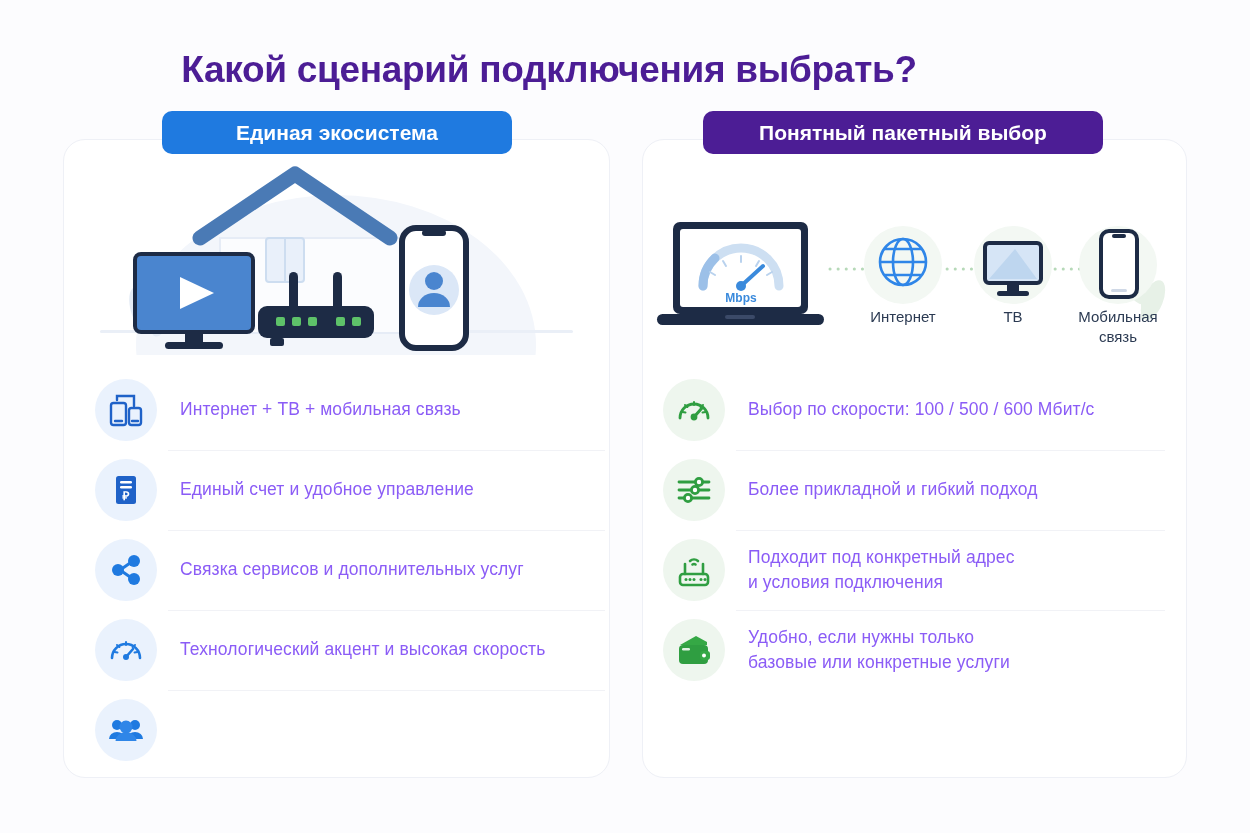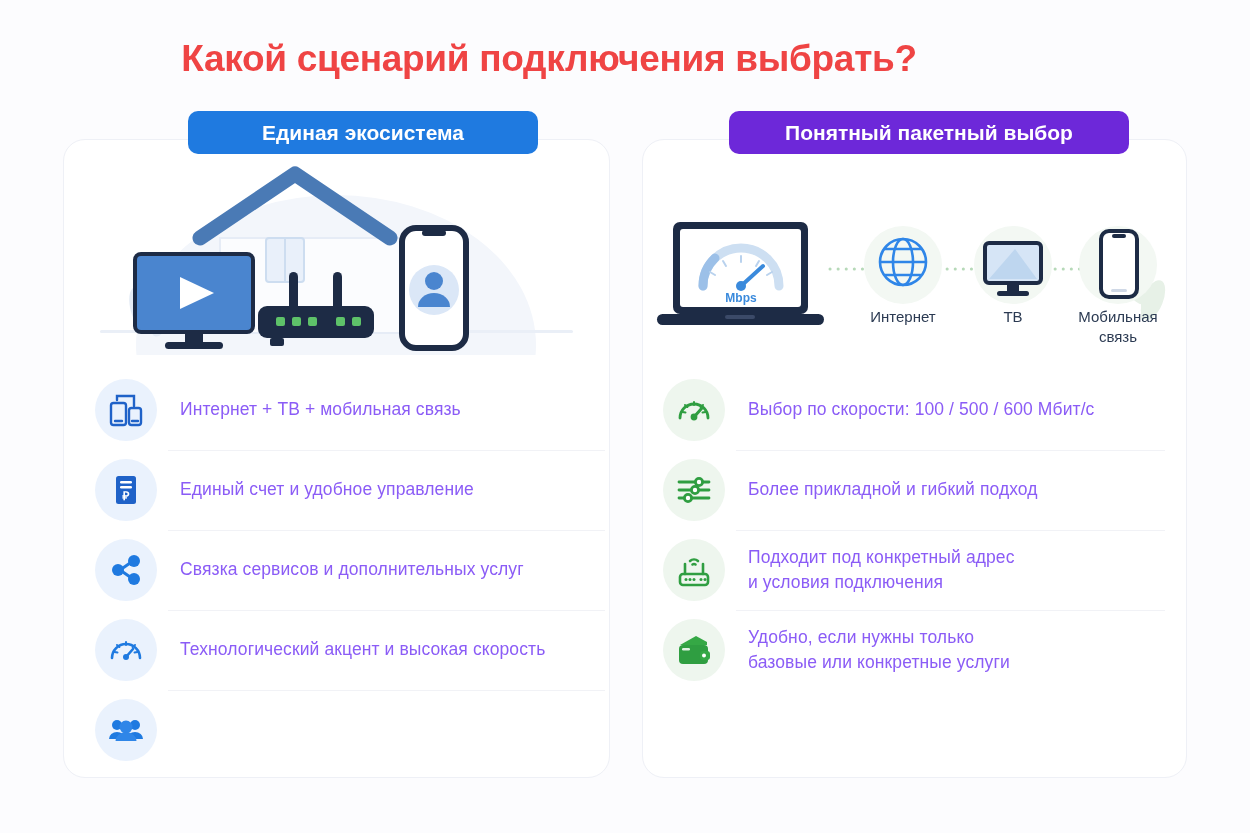--- a/index.html
+++ b/index.html
@@ -6,46 +6,46 @@
   * { box-sizing: border-box; margin: 0; padding: 0; }
   html, body {
     width: 1250px; height: 833px;
     background: #fcfcfe;
     font-family: "Liberation Sans", "DejaVu Sans", sans-serif;
     overflow: hidden;
   }
   .page { position: relative; width: 1250px; height: 833px; }
 
   .page-title {
-    position: absolute; top: 38px; left: 0; width: 1098px;
+    position: absolute; top: 49px; left: 0; width: 1098px;
     text-align: center;
     font-size: 37px; font-weight: bold; letter-spacing: -0.3px;
-    color: #ef4444;
+    color: #4c1d95;
   }
 
   
   .card {
     position: absolute; top: 139px; height: 639px;
     background: #ffffff;
     border: 1px solid #eef0f6;
     border-radius: 22px;
   }
   .card.left  { left: 63px;  width: 547px; }
   .card.right { left: 642px; width: 545px; }
 
   
   .pill {
     position: absolute; top: 111px;
     height: 43px; border-radius: 10px;
     display: flex; align-items: center; justify-content: center;
     color: #fff; font-size: 21px; font-weight: bold;
-    white-space: nowrap; padding: 0 22px; margin-left: 26px;
+    white-space: nowrap; padding: 0 22px;
   }
   .pill.blue  { left: 162px; width: 350px; background: #1f7ae0; }
-  .pill.green { left: 703px; width: 400px; background: #6d28d9; }
+  .pill.green { left: 703px; width: 400px; background: #4c1d95; }
 
   
   .illus { position: absolute; overflow: hidden; }
   .illus.left  { left: 80px;  top: 160px; width: 513px; height: 195px; }
   .illus.right { left: 655px; top: 212px; width: 515px; height: 150px; }
 
   
   .list { position: absolute; }
   .list.left  { left: 95px;  top: 370px; width: 520px; }
   .list.right { left: 663px; top: 370px; width: 512px; }

